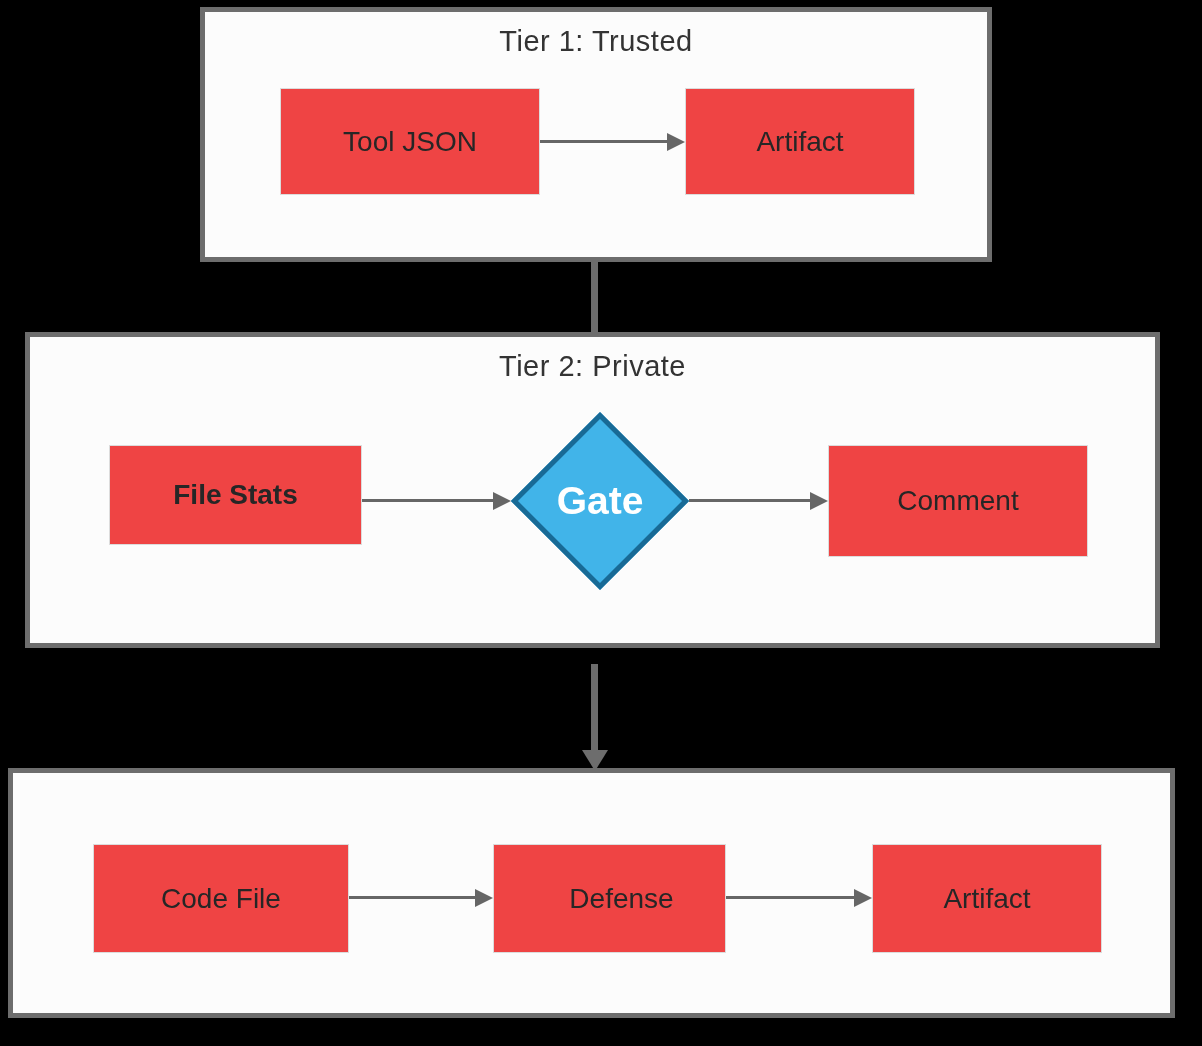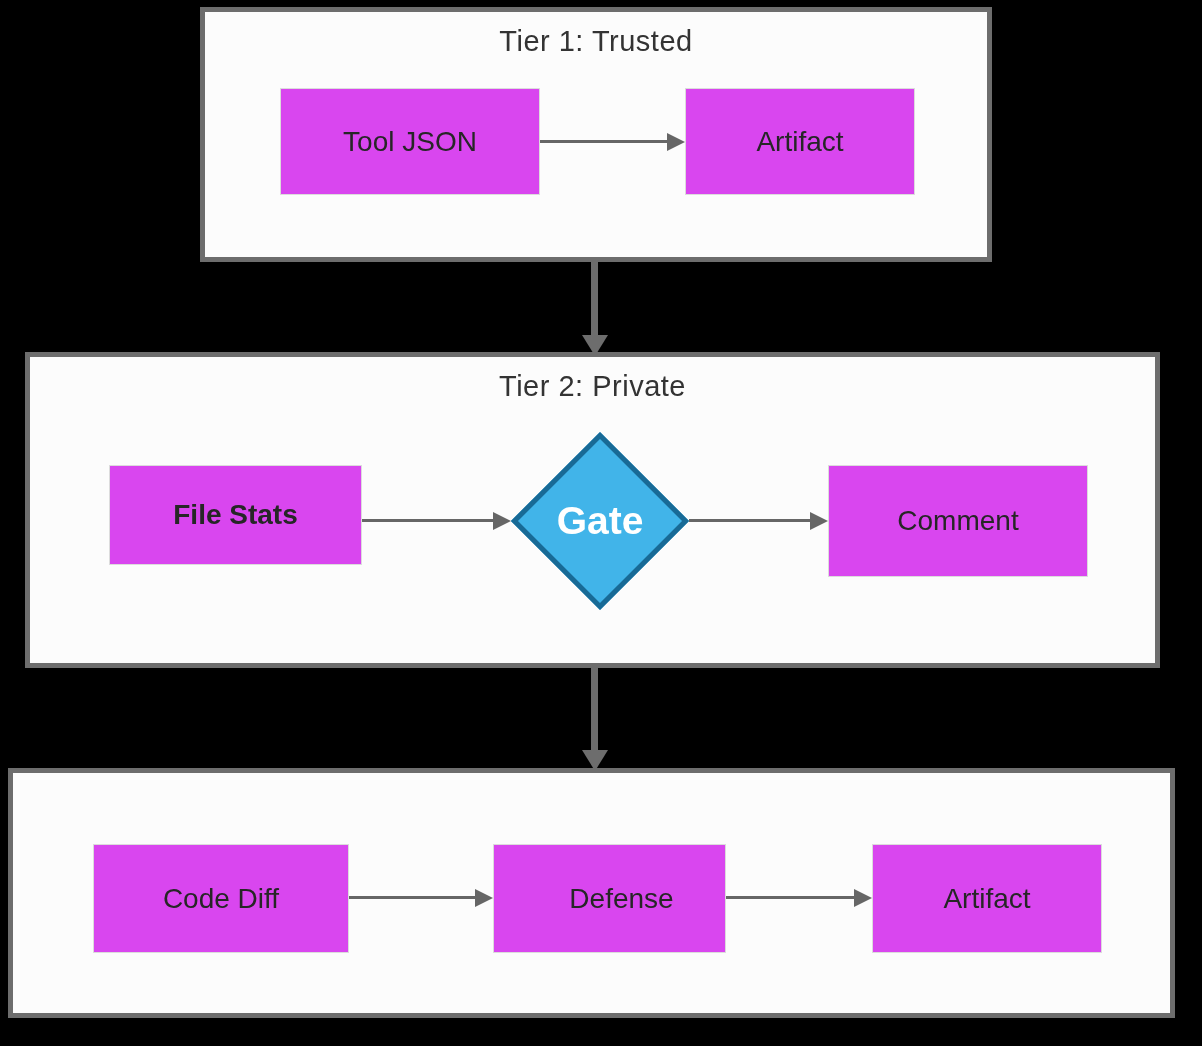--- a/index.html
+++ b/index.html
@@ -12,36 +12,36 @@
   }
 
   
   .tier{
     position:absolute;
     background:#fcfcfc;
     border:5px solid #6d6d6d;
     box-sizing:border-box;
   }
   #tier1{left:200px;top:7px;width:792px;height:255px;}
-  #tier2{left:25px;top:352px;width:1135px;height:316px;}
+  #tier2{left:25px;top:332px;width:1135px;height:316px;}
   #tier3{left:8px;top:768px;width:1167px;height:250px;}
 
   .tier-title{
     position:absolute;
     left:0;right:0;top:13px;
     text-align:center;
     font-size:29px;
     color:#333333;
     letter-spacing:0.5px;
   }
 
   
   .node{
     position:absolute;
-    background:#d946ef;
+    background:#ef4444;
     border:1px solid #dcdcdc;
     box-sizing:border-box;
     display:flex;align-items:center;justify-content:center;
     font-size:28px;
     color:#262626;
   }
 
   
   #node-tool-json{left:75px;top:76px;width:260px;height:107px;}
   #node-artifact-1{left:480px;top:76px;width:230px;height:107px;}
@@ -152,21 +152,21 @@
     <div class="node" id="node-comment">
       <span>Comment</span>
     </div>
   </div>
 
   <div class="connector-line" id="c2-line"></div>
   <div class="connector-head" id="c2-head"></div>
 
   <div class="tier" id="tier3">
     <div class="node" id="node-code-diff">
-      <span>Code Diff</span>
+      <span>Code File</span>
     </div>
     <div class="edge-line" id="t3-line-a"></div>
     <div class="edge-head" id="t3-head-a"></div>
     <div class="node" id="node-defense">
       <span>Defense</span>
     </div>
     <div class="edge-line" id="t3-line-b"></div>
     <div class="edge-head" id="t3-head-b"></div>
     <div class="node" id="node-artifact-3">
       <span>Artifact</span>

